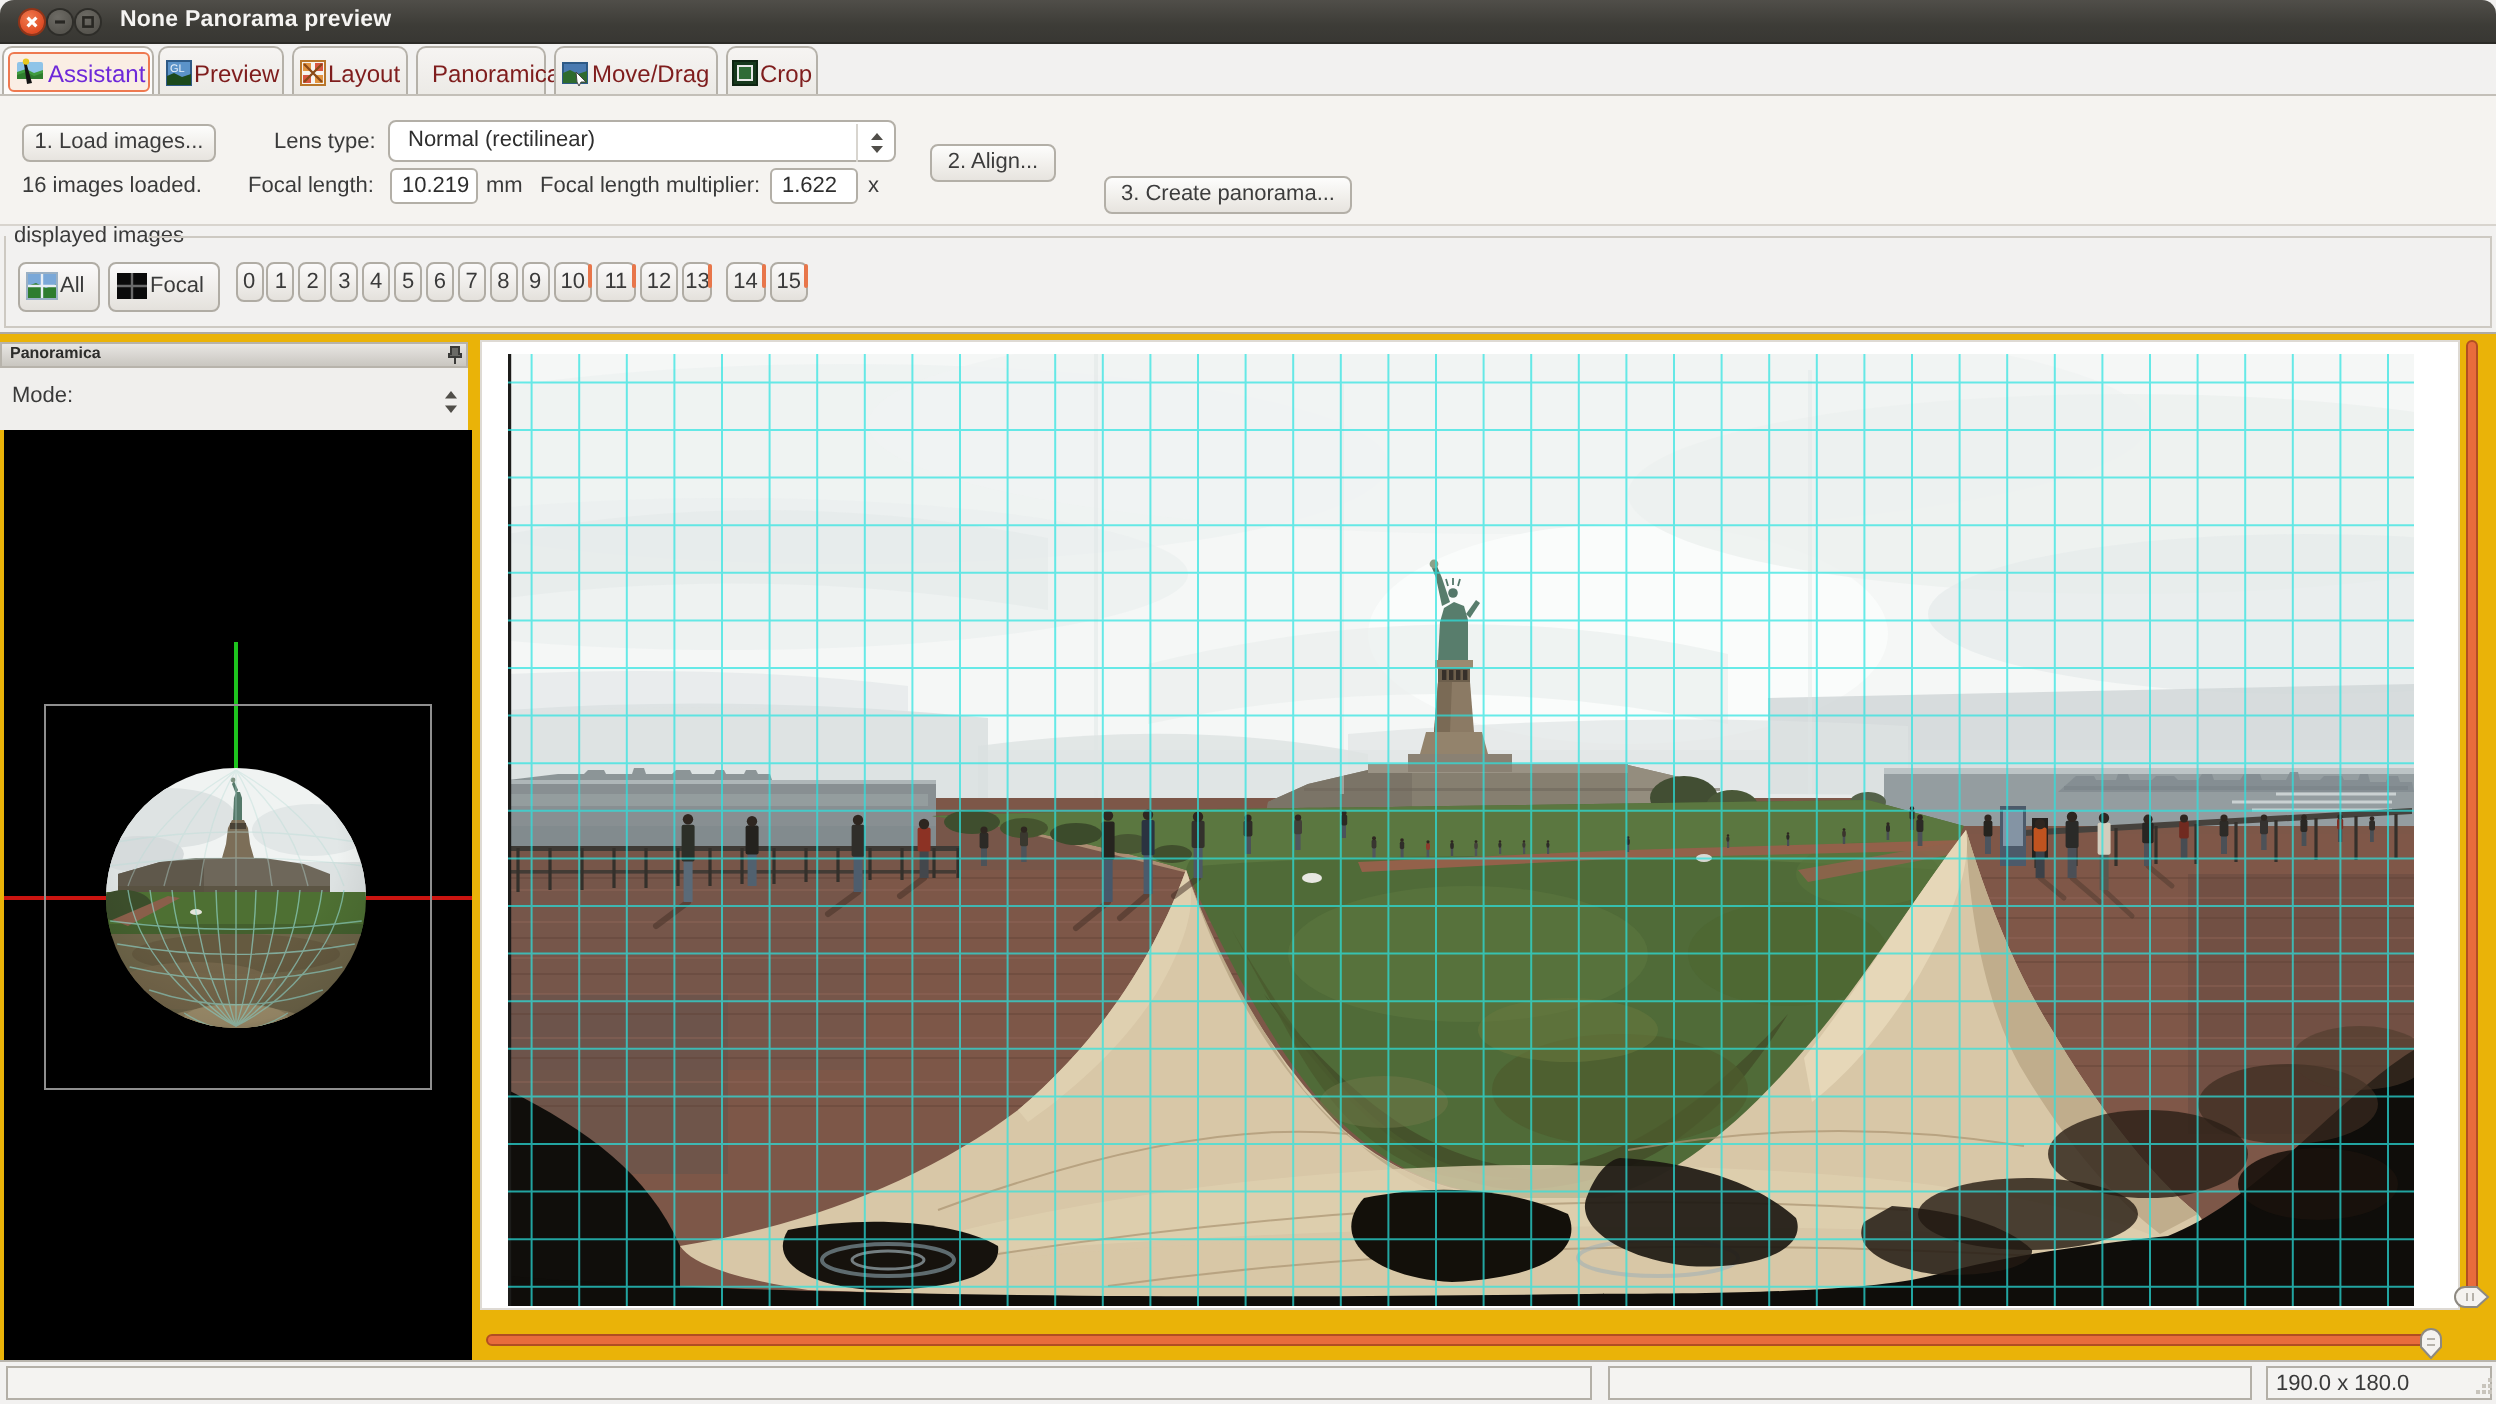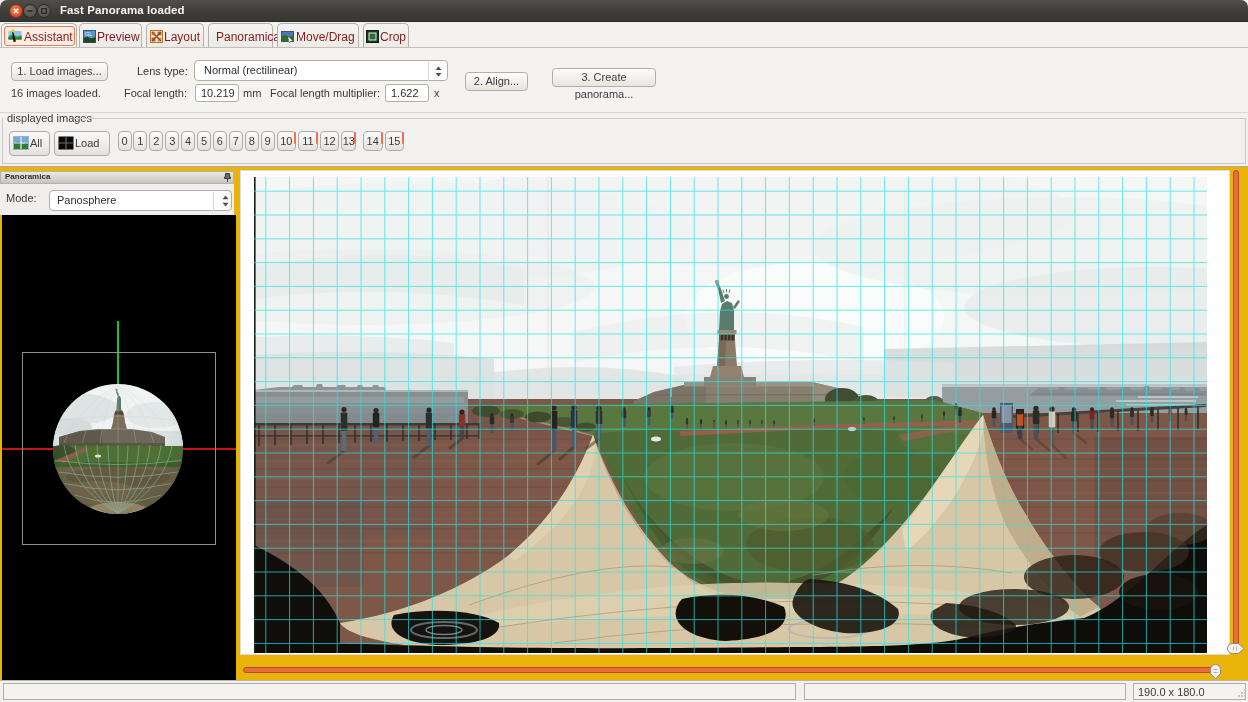--- a/index.html
+++ b/index.html
@@ -43,25 +43,25 @@
       <path d="M3.8 3.8 L8.2 8.2 M8.2 3.8 L3.8 8.2" stroke="#fff" stroke-width="1.6"></path>
     </svg>
   <div class="abs tbtn" style="left:24px;background:radial-gradient(circle at 40% 30%,#6e6c66,#57554f 70%);box-shadow:0 0 0 1px #2e2d29;"></div>
   <svg class="abs" style="left:24px;top:5px" width="12" height="12">
       <path d="M3.5 6 L8.5 6" stroke="#282723" stroke-width="1.6"></path>
     </svg>
   <div class="abs tbtn" style="left:38px;background:radial-gradient(circle at 40% 30%,#6e6c66,#57554f 70%);box-shadow:0 0 0 1px #2e2d29;"></div>
   <svg class="abs" style="left:38px;top:5px" width="12" height="12">
       <rect x="3.7" y="3.7" width="4.6" height="4.6" fill="none" stroke="#282723" stroke-width="1.3"></rect>
     </svg>
-  <div id="titletext" class="abs">Fast Panorama loaded</div>
+  <div id="titletext" class="abs">None Panorama preview</div>
 
   <div class="tab abs" style="left:1px;width:76px;background:#fcfbfa;"></div>
   <div class="abs" style="left:4px;top:26px;width:69px;height:18px;border:1px solid #ee7950;border-radius:3px;background:#faeee4;"></div>
-  <div class="tablab" style="left:24px;color:#7f1d1d;">Assistant</div>
+  <div class="tablab" style="left:24px;color:#6d28d9;">Assistant</div>
   <div class="tab abs" style="left:79px;width:63px;"></div>
     <div class="tablab" style="left:97px;">Preview</div>
   <div class="tab abs" style="left:146px;width:58px;"></div>
     <div class="tablab" style="left:164px;">Layout</div>
   <div class="tab abs" style="left:208px;width:65px;"></div>
     <div class="tablab" style="left:216px;">Panoramica</div>
   <div class="tab abs" style="left:277px;width:82px;"></div>
     <div class="tablab" style="left:296px;">Move/Drag</div>
   <div class="tab abs" style="left:363px;width:46px;"></div>
     <div class="tablab" style="left:380px;">Crop</div>
@@ -113,41 +113,41 @@
   <div class="inputbox abs" style="left:195px;top:84px;width:44px;height:18px;">
       <span style="position:absolute;left:5px;top:2px;">10.219</span>
     </div>
   <div class="lab abs" style="left:243px;top:87px;">mm</div>
   <div class="lab abs" style="left:270px;top:87px;">Focal length multiplier:</div>
   <div class="inputbox abs" style="left:385px;top:84px;width:44px;height:18px;">
       <span style="position:absolute;left:5px;top:2px;">1.622</span>
     </div>
   <div class="lab abs" style="left:434px;top:87px;">x</div>
   <div class="btn abs" style="left:465px;top:72px;width:63px;height:19px;line-height:17px;">2. Align...</div>
-  <div class="btn abs" style="left:552px;top:68px;width:104px;height:19px;line-height:17px;">3. Create panorama...</div>
+  <div class="btn abs" style="left:552px;top:88px;width:124px;height:19px;line-height:17px;">3. Create panorama...</div>
 
   <div class="lab abs" style="left:7px;top:112px;">displayed images</div>
   <div class="gline abs" style="left:74px;top:118px;width:1171px;height:1px;"></div>
   <div class="gline abs" style="left:2px;top:118px;width:1px;height:46px;"></div>
   <div class="gline abs" style="left:1245px;top:118px;width:1px;height:46px;"></div>
   <div class="gline abs" style="left:2px;top:163px;width:1244px;height:1px;"></div>
   <div class="togglebtn abs" style="left:9px;top:131px;width:41px;height:25px;"></div>
   <svg class="abs" style="left:13px;top:135px" width="16" height="16" id="ic-all">
       <rect x="0.5" y="1.5" width="15" height="13" fill="#7aa8d8"></rect>
       <path d="M0.5 8 L5 6.5 L10 9 L15.5 7 L15.5 14.5 L0.5 14.5 Z" fill="#2e7d2e"></path>
       <path d="M8 1.5 V14.5 M0.5 8 H15.5" stroke="#e8eef4" stroke-width="1.2"></path>
       <rect x="0.5" y="1.5" width="15" height="13" fill="none" stroke="#9ab0c4" stroke-width="1"></rect>
     </svg>
   <div class="lab abs" style="left:30px;top:137px;">All</div>
   <div class="togglebtn abs" style="left:54px;top:131px;width:56px;height:25px;"></div>
   <svg class="abs" style="left:58px;top:135px" width="16" height="16" id="ic-none">
       <rect x="0.5" y="1.5" width="15" height="13" fill="#0a0a0a"></rect>
       <path d="M8 1.5 V14.5 M0.5 8 H15.5" stroke="#6a6a6a" stroke-width="1.2"></path>
     </svg>
-  <div class="lab abs" style="left:75px;top:137px;">Load</div>
+  <div class="lab abs" style="left:75px;top:137px;">Focal</div>
   <div id="digits">
       <div class="togglebtn abs" style="left:117.5px;top:131px;width:14px;height:20px;line-height:18px;">0</div>
       <div class="togglebtn abs" style="left:133.4px;top:131px;width:14px;height:20px;line-height:18px;">1</div>
       <div class="togglebtn abs" style="left:149.3px;top:131px;width:14px;height:20px;line-height:18px;">2</div>
       <div class="togglebtn abs" style="left:165.2px;top:131px;width:14px;height:20px;line-height:18px;">3</div>
       <div class="togglebtn abs" style="left:181.1px;top:131px;width:14px;height:20px;line-height:18px;">4</div>
       <div class="togglebtn abs" style="left:197.0px;top:131px;width:14px;height:20px;line-height:18px;">5</div>
       <div class="togglebtn abs" style="left:212.9px;top:131px;width:14px;height:20px;line-height:18px;">6</div>
       <div class="togglebtn abs" style="left:228.8px;top:131px;width:14px;height:20px;line-height:18px;">7</div>
       <div class="togglebtn abs" style="left:244.7px;top:131px;width:14px;height:20px;line-height:18px;">8</div>
@@ -161,24 +161,20 @@
     </div>
 
   <div id="mainarea" class="abs">
     <div id="dockhdr" class="abs"></div>
     <div class="abs" style="left:5px;top:5px;font-size:8px;font-weight:bold;color:#2c2c2a;">Panoramica</div>
     <svg class="abs" style="left:223px;top:5px" width="10" height="11">
         <path d="M2.5 1.5 h4 v3.5 h1 v1.5 h-6 v-1.5 h1 Z M4.5 6.5 v3.5" stroke="#3a3a38" stroke-width="1" fill="#6a6a66"></path>
       </svg>
     <div id="moderow" class="abs"></div>
     <div class="lab abs" style="left:6px;top:25px;">Mode:</div>
-    <div class="inputbox abs" style="left:49px;top:23px;width:183px;height:21px;border-radius:4px;">
-      <span style="position:absolute;left:7px;top:3px;">Panosphere</span>
-      <span style="position:absolute;right:17px;top:1px;width:1px;height:19px;background:#d8d5cf;"></span>
-    </div>
     <svg class="abs" style="left:221px;top:28px" width="9" height="12">
         <path d="M4.5 0.5 L7.5 4.2 L1.5 4.2 Z" fill="#504e49"></path>
         <path d="M4.5 11.5 L1.5 7.8 L7.5 7.8 Z" fill="#504e49"></path>
       </svg>
     <div id="blackcv" class="abs"></div>
     <svg class="abs" id="spherecv" style="left:2px;top:48px" width="234" height="466" viewBox="0 0 234 466">
         <defs>
           <clipPath id="sphclip">
             <circle cx="116" cy="234" r="65"></circle>
           </clipPath>

